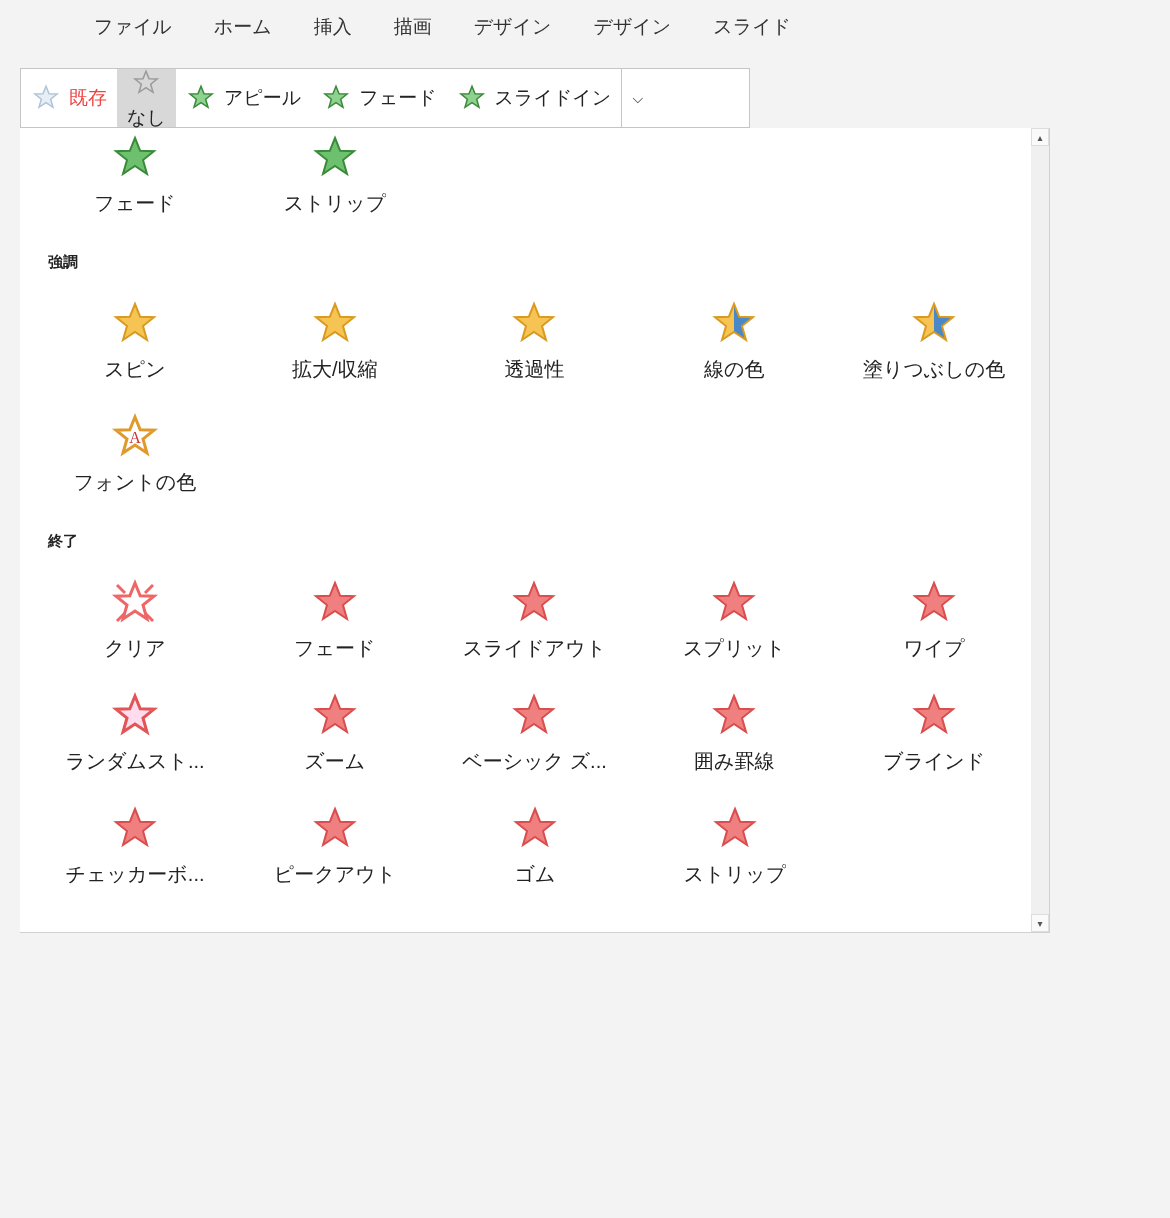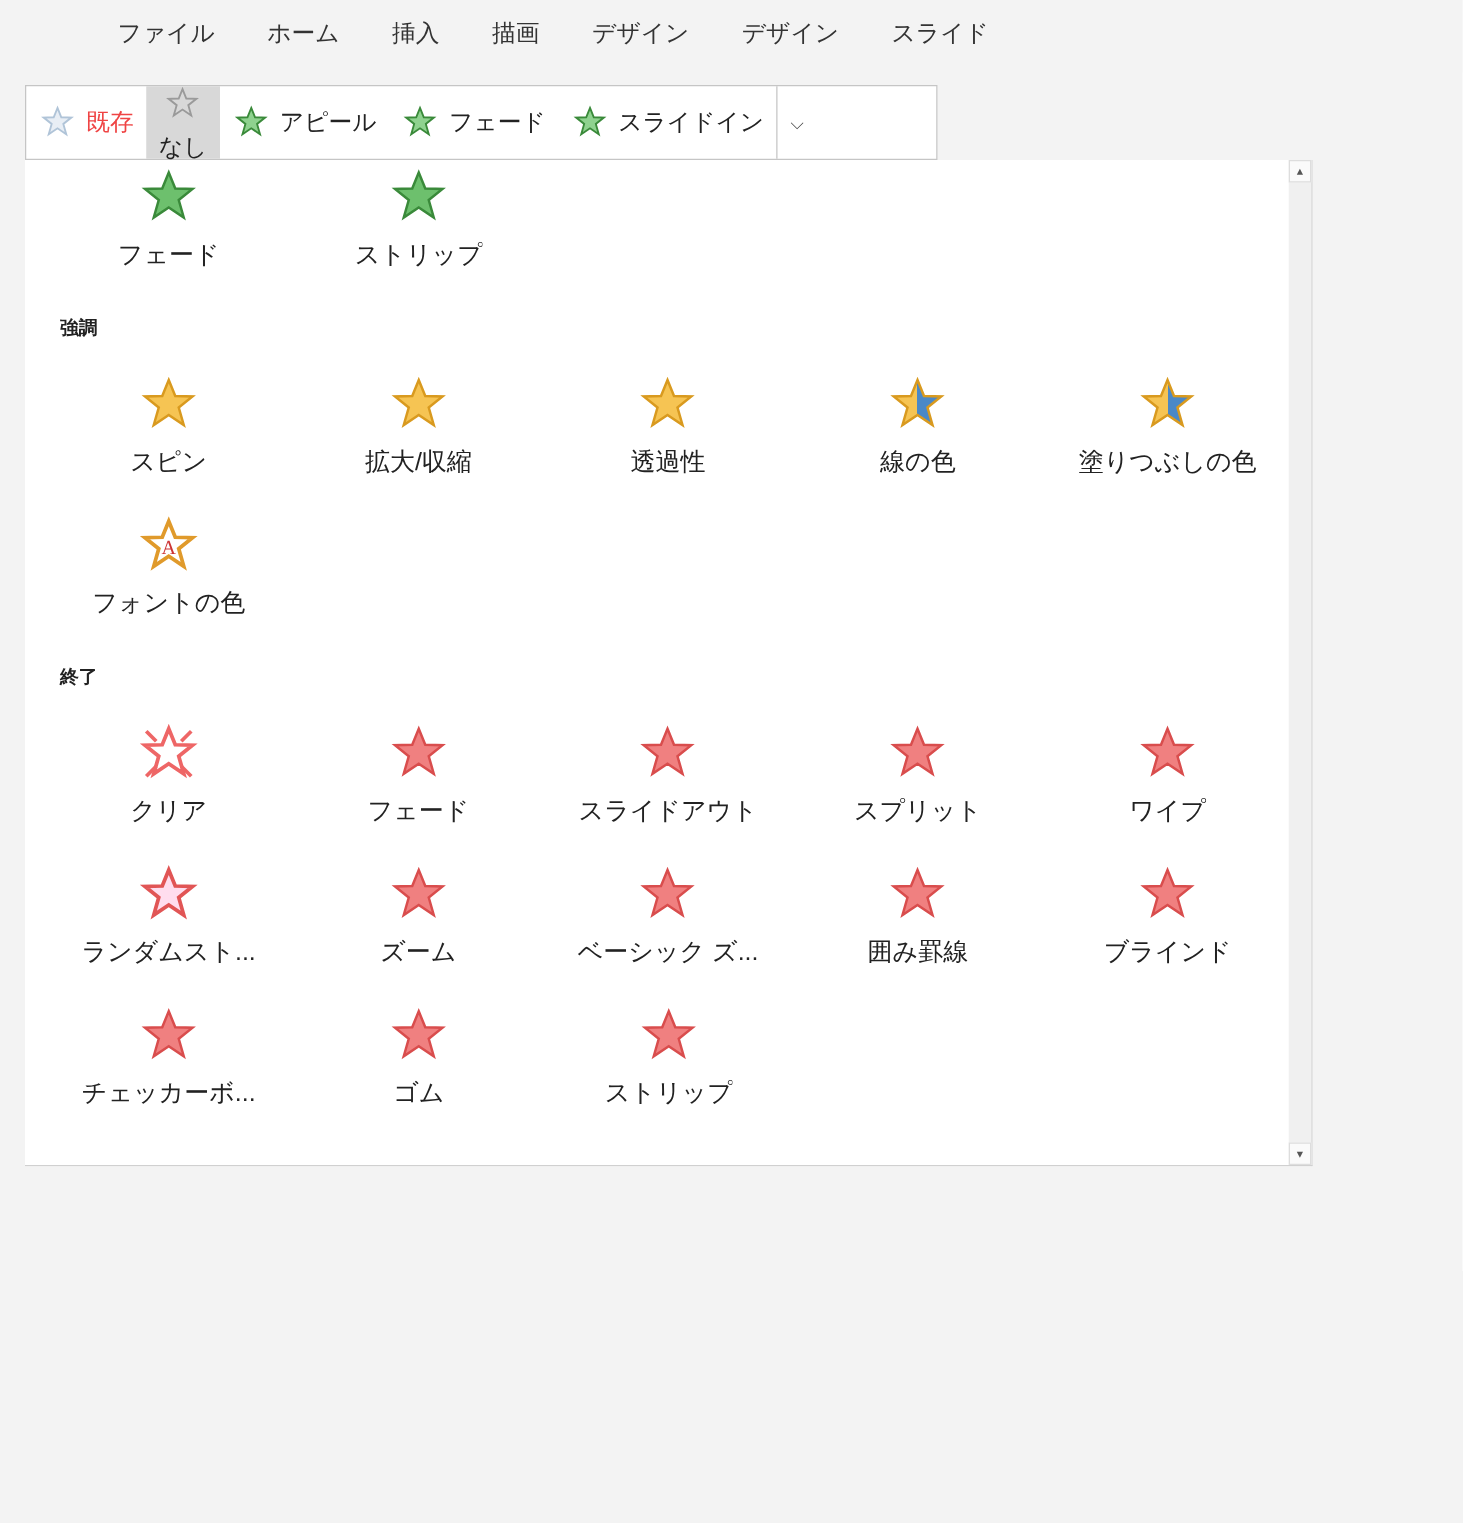--- a/index.html
+++ b/index.html
@@ -346,20 +346,26 @@
         <div class="anim-tile">
           <div class="icon"><svg class="star-svg" viewBox="0 0 24 24">
               <polygon points="12,2 14.6,8.4 21.5,8.6 16,13 18,20 12,16 6,20 8,13 2.5,8.6 9.4,8.4" fill="#f08080" stroke="#d94d4d" stroke-width="1"></polygon>
             </svg></div>
           <div class="label">チェッカーボ...</div>
         </div>
         <div class="anim-tile">
           <div class="icon"><svg class="star-svg" viewBox="0 0 24 24">
               <polygon points="12,2 14.6,8.4 21.5,8.6 16,13 18,20 12,16 6,20 8,13 2.5,8.6 9.4,8.4" fill="#f08080" stroke="#d94d4d" stroke-width="1"></polygon>
             </svg></div>
+          <div class="label">ピークアウト</div>
+        </div>
+        <div class="anim-tile">
+          <div class="icon"><svg class="star-svg" viewBox="0 0 24 24">
+              <polygon points="12,2 14.6,8.4 21.5,8.6 16,13 18,20 12,16 6,20 8,13 2.5,8.6 9.4,8.4" fill="#f08080" stroke="#d94d4d" stroke-width="1"></polygon>
+            </svg></div>
           <div class="label">ゴム</div>
         </div>
         <div class="anim-tile">
           <div class="icon"><svg class="star-svg" viewBox="0 0 24 24">
               <polygon points="12,2 14.6,8.4 21.5,8.6 16,13 18,20 12,16 6,20 8,13 2.5,8.6 9.4,8.4" fill="#f08080" stroke="#d94d4d" stroke-width="1"></polygon>
             </svg></div>
           <div class="label">ストリップ</div>
         </div>
       </div>
     </div>

